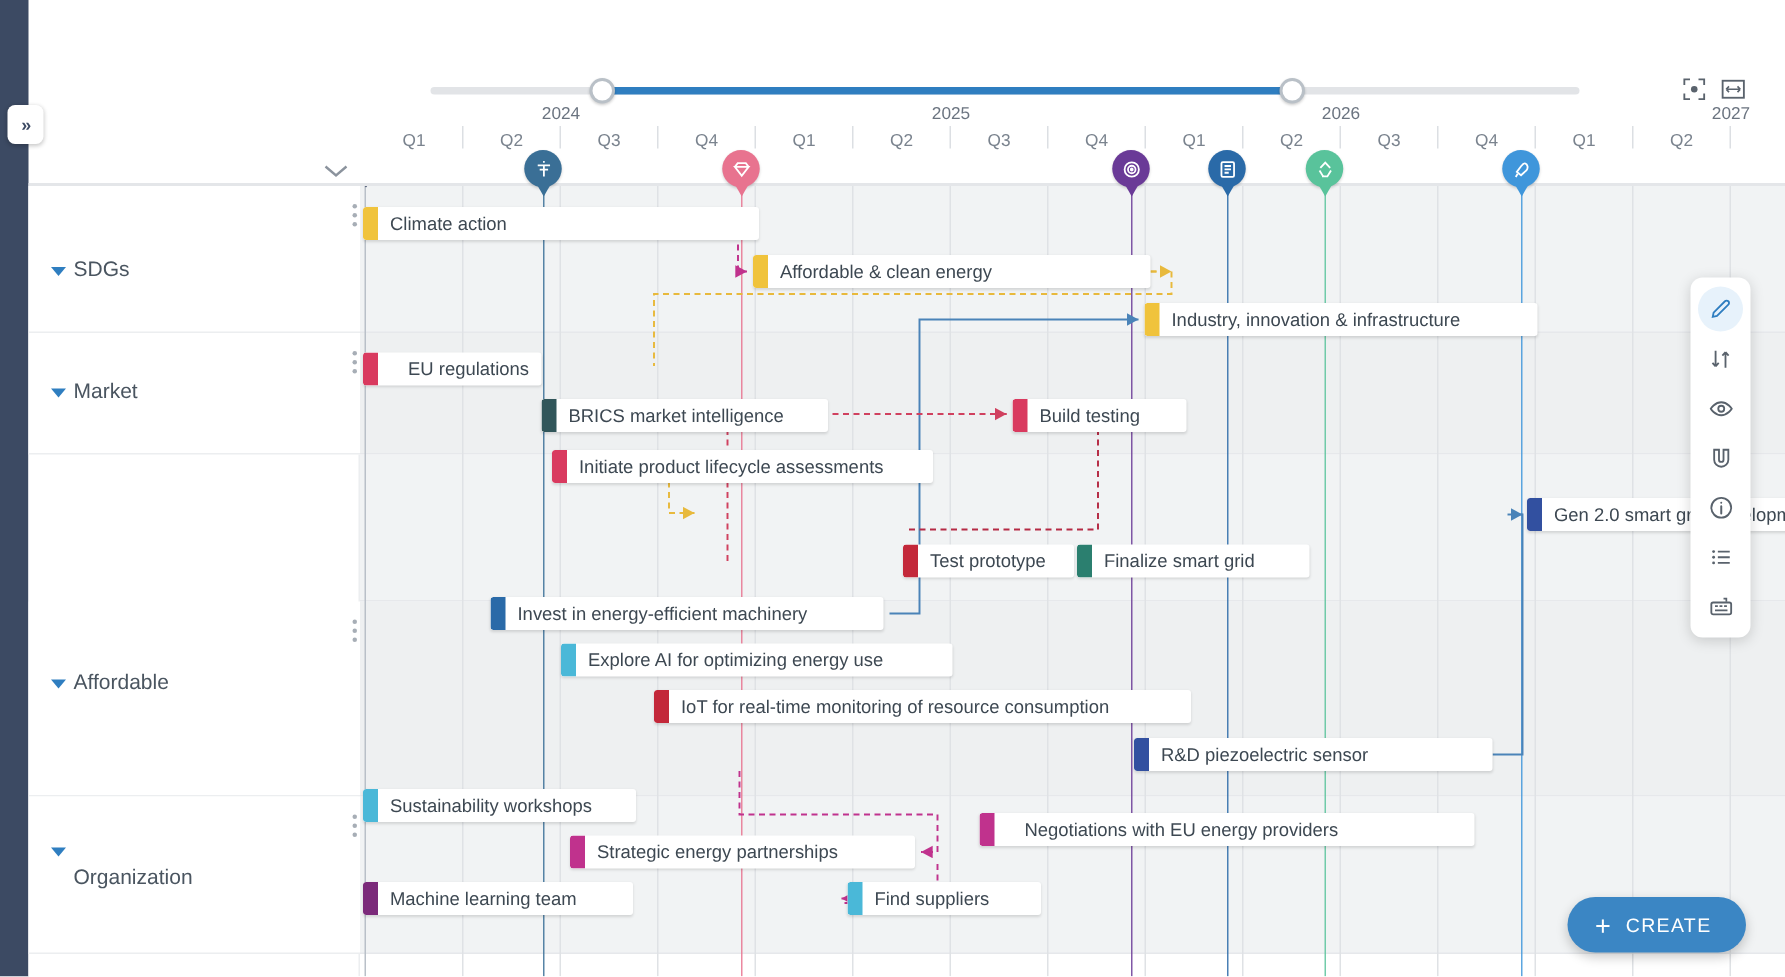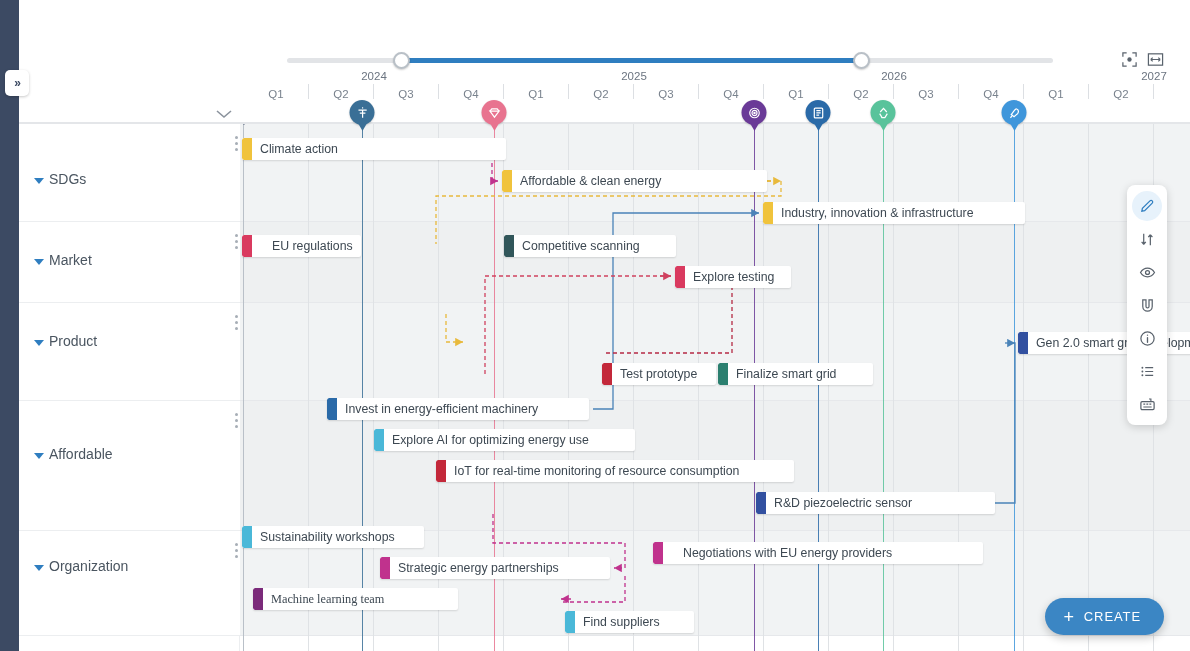--- a/index.html
+++ b/index.html
@@ -412,27 +412,31 @@
           <div class="tlabel">Affordable &amp; clean energy</div>
         </div>
         <div class="task" style="left: 523px; top: 78px; width: 262px;">
           <div class="swatch" style="background:#f0c33c"></div>
           <div class="tlabel">Industry, innovation &amp; infrastructure</div>
         </div>
         <div class="task" style="left: 2px; top: 111px; width: 119px; gap: 12px;">
           <div class="swatch" style="background:#d93a5f"></div>
           <div class="tlabel">EU regulations</div>
         </div>
-        <div class="task" style="left: 264px; top: 111px; width: 172px;">
+        <div class="task" style="left: 121px; top: 142px; width: 191px;">
           <div class="swatch" style="background:#31565a"></div>
-          <div class="tlabel">Competitive scanning</div>
+          <div class="tlabel">BRICS market intelligence</div>
         </div>
         <div class="task" style="left: 435px; top: 142px; width: 116px;">
           <div class="swatch" style="background:#d93a5f"></div>
-          <div class="tlabel">Explore testing</div>
+          <div class="tlabel">Build testing</div>
+        </div>
+        <div class="task" style="left: 128px; top: 176px; width: 254px;">
+          <div class="swatch" style="background:#d93a5f"></div>
+          <div class="tlabel">Initiate product lifecycle assessments</div>
         </div>
         <div class="task" style="left: 362px; top: 239px; width: 114px;">
           <div class="swatch" style="background:#c3283a"></div>
           <div class="tlabel">Test prototype</div>
         </div>
         <div class="task" style="left: 478px; top: 239px; width: 155px;">
           <div class="swatch" style="background:#2b7f6f"></div>
           <div class="tlabel">Finalize smart grid</div>
         </div>
         <div class="task" style="left: 778px; top: 208px; width: 262px;">
@@ -460,25 +464,25 @@
           <div class="tlabel">Sustainability workshops</div>
         </div>
         <div class="task" style="left: 140px; top: 433px; width: 230px;">
           <div class="swatch" style="background:#c0328d"></div>
           <div class="tlabel">Strategic energy partnerships</div>
         </div>
         <div class="task" style="left: 413px; top: 418px; width: 330px; gap: 12px;">
           <div class="swatch" style="background:#c0328d"></div>
           <div class="tlabel">Negotiations with EU energy providers</div>
         </div>
-        <div class="task" style="left: 13px; top: 464px; width: 205px; font-family: Liberation Serif, serif;">
+        <div class="task" style="left: 2px; top: 464px; width: 180px;">
           <div class="swatch" style="background:#7b2a7a"></div>
           <div class="tlabel">Machine learning team</div>
         </div>
-        <div class="task" style="left: 325px; top: 487px; width: 129px;">
+        <div class="task" style="left: 325px; top: 464px; width: 129px;">
           <div class="swatch" style="background:#4ab8d8"></div>
           <div class="tlabel">Find suppliers</div>
         </div>
         <div class="today-marker" style="left: 4px;"></div>
         <div class="gl today" style="left: 3px;"></div>
       </div>
 
     <div class="lanes-head" id="lanehead">
         <div class="lane-cell" style="top: 0px; height: 98px;">
           <div class="lane-caret" style="top: 54px;"></div>
@@ -491,41 +495,32 @@
         </div>
         <div class="lane-cell" style="top: 98px; height: 81px;">
           <div class="lane-caret" style="top: 37px;"></div>
           <div class="lane-name" style="top: 30px;">Market</div>
           <div class="lane-dots" style="top: 12px;">
             <span></span>
             <span></span>
             <span></span>
           </div>
         </div>
-        <div class="lane-cell" style="top: 179px; height: 98px;">
-          <div class="lane-caret" style="top: 37px;"></div>
-          <div class="lane-name" style="top: 30px;">Product</div>
-          <div class="lane-dots" style="top: 12px;">
-            <span></span>
-            <span></span>
-            <span></span>
-          </div>
-        </div>
         <div class="lane-cell" style="top: 277px; height: 130px;">
           <div class="lane-caret" style="top: 52px;"></div>
           <div class="lane-name" style="top: 45px;">Affordable</div>
           <div class="lane-dots" style="top: 12px;">
             <span></span>
             <span></span>
             <span></span>
           </div>
         </div>
         <div class="lane-cell" style="top: 407px; height: 105px;">
           <div class="lane-caret" style="top: 34px;"></div>
-          <div class="lane-name" style="top: 27px;">Organization</div>
+          <div class="lane-name" style="top: 45px;">Organization</div>
           <div class="lane-dots" style="top: 12px;">
             <span></span>
             <span></span>
             <span></span>
           </div>
         </div>
       </div>
   </div>
 
   <div class="tools" id="tools">

